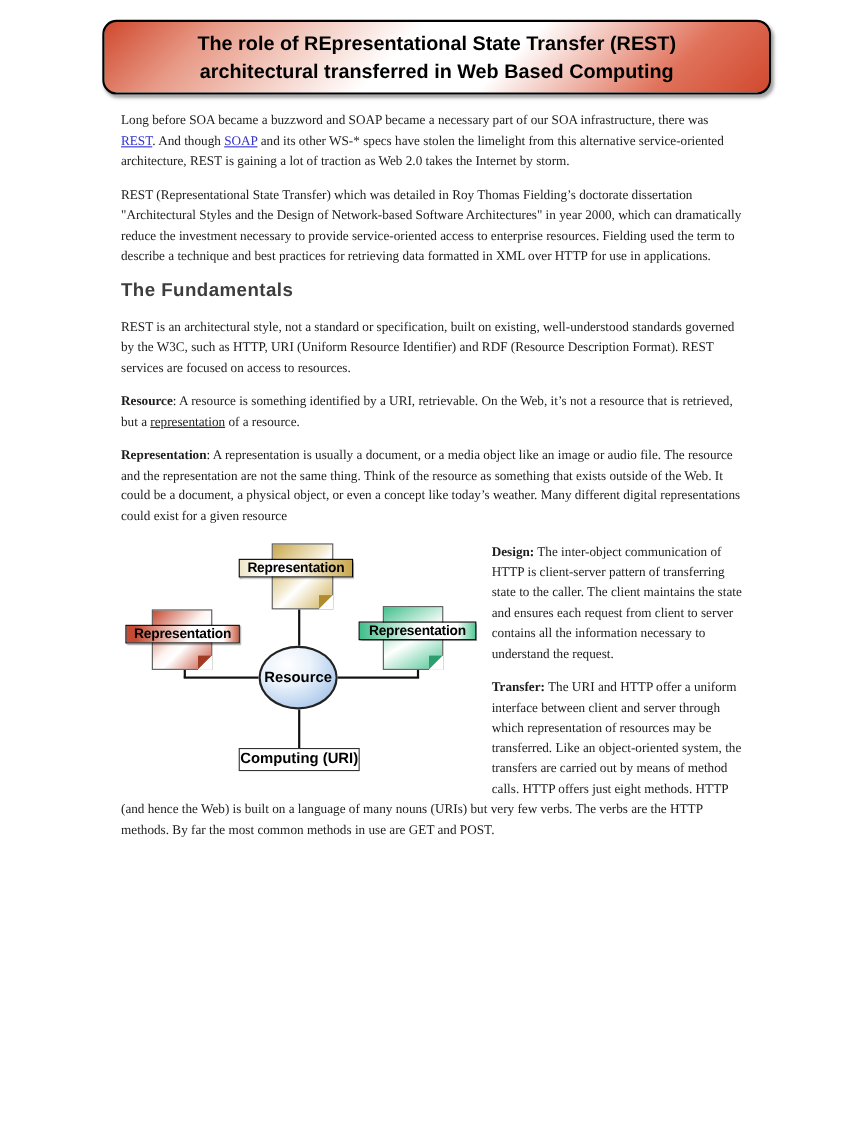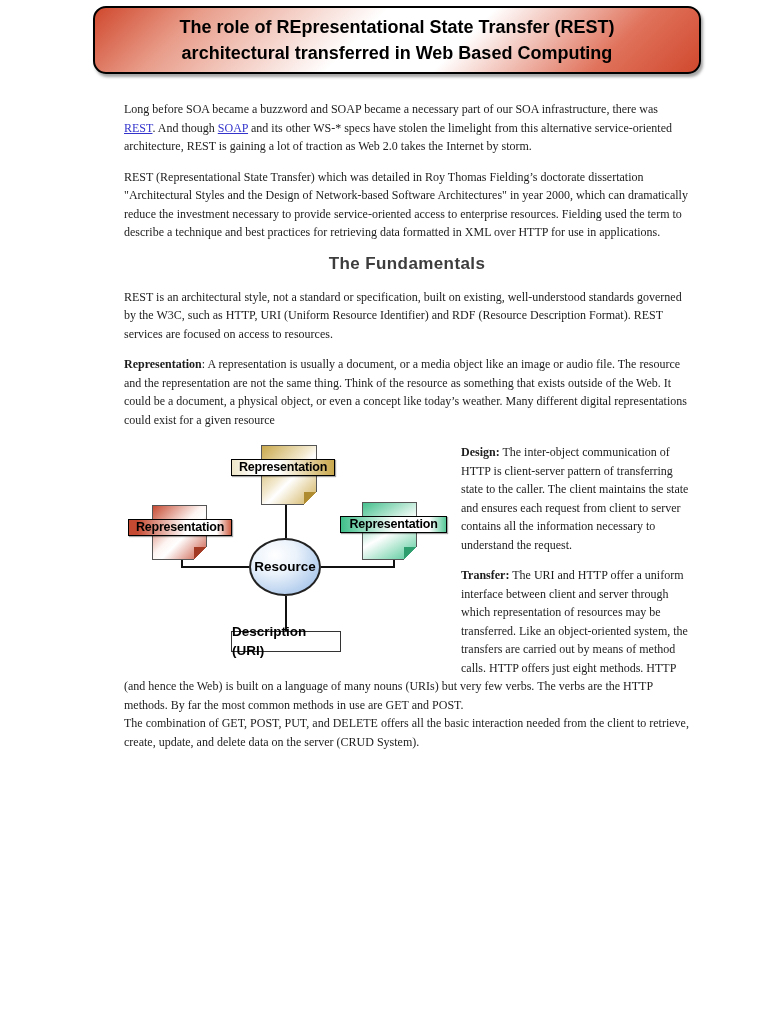--- a/index.html
+++ b/index.html
@@ -2,33 +2,33 @@
 <html style="--gold: #c9a84c; --red: #c64a32; --green: #45c08d; --blue: #8fb4e0; --banner_red: #d0492e; --link: #3333cc;"><head>
 <meta charset="utf-8">
 <style>
   html,body{margin:0;padding:0;background:#ffffff;}
   .page{
     position:relative;width:768px;height:1024px;background:#ffffff;overflow:hidden;
     font-family:"Liberation Serif", serif;color:#1c1c1c;
   }
   
   .banner{
-    position:absolute;left:93px;top:6px;width:608px;height:68px;box-sizing:border-box;
+    position:absolute;left:93px;top:18px;width:608px;height:68px;box-sizing:border-box;
     border:2px solid #000;border-radius:13px;
     background:linear-gradient(135deg,var(--banner_red) 0%,#e89b88 16%,#ffffff 44%,#ffffff 60%,#e0725b 84%,var(--banner_red) 100%);
     box-shadow:2px 3px 3px rgba(90,90,90,.55);
     display:flex;flex-direction:column;justify-content:center;text-align:center;
     font-family:"Liberation Sans", sans-serif;font-weight:bold;font-size:18px;line-height:26px;color:#000;
   }
   
-  .content{position:absolute;left:124px;top:100px;width:566px;font-size:12px;line-height:18.5px;}
+  .content{position:absolute;left:110px;top:100px;width:566px;font-size:12px;line-height:18.5px;}
   .content p{margin:0 0 12px 0;}
   h2{
     font-family:"Liberation Sans", sans-serif;font-weight:bold;color:#3d3d3d;
-    font-size:17px;line-height:20px;letter-spacing:.4px;margin:4px 0 14px 0;text-align:center;
+    font-size:17px;line-height:20px;letter-spacing:.4px;margin:4px 0 14px 0;
   }
   .link{color:var(--link);text-decoration:underline;cursor:pointer;}
   .u{text-decoration:underline;}
   b{font-weight:bold;}
   .para-state{margin-top:14px !important;}
   .para-transfer{margin-bottom:0 !important;}
   .para-crud{margin-top:0 !important;}
   
   .diagram{float:left;position:relative;width:334px;height:218px;margin:2px 8px 4px -5px;}
   .dline{position:absolute;background:#111;}
@@ -77,20 +77,21 @@
 
     <p><span>Long before SOA became a buzzword and SOAP became a necessary part of our SOA infrastructure, there was </span><span class="link">REST</span><span>. And though </span><span class="link">SOAP</span><span> and its other WS-* specs have stolen the limelight from this alternative service-oriented architecture, REST is gaining a lot of traction as Web 2.0 takes the Internet by storm.</span></p>
 
     <p>REST (Representational State Transfer) which was detailed in Roy Thomas Fielding’s doctorate dissertation "Architectural Styles and the Design of Network-based Software Architectures" in year 2000, which can dramatically reduce the investment necessary to provide service-oriented access to enterprise resources. Fielding used the term to describe a technique and best practices for retrieving data formatted in XML over HTTP for use in applications.</p>
 
     <h2>The Fundamentals</h2>
 
     <p>REST is an architectural style, not a standard or specification, built on existing, well-understood standards governed by the W3C, such as HTTP, URI (Uniform Resource Identifier) and RDF (Resource Description Format). REST services are focused on access to resources.</p>
 
 
+    <p><b>Resource</b><span>: A resource is something identified by a URI, retrievable. On the Web, it’s not a resource that is retrieved, but a </span><span class="u">representation</span><span> of a resource.</span></p>
 
     <p><b>Representation</b><span>: A representation is usually a document, or a media object like an image or audio file. The resource and the representation are not the same thing. Think of the resource as something that exists outside of the Web. It could be a document, a physical object, or even a concept like today’s weather. Many different digital representations could exist for a given resource</span></p>
 
     <div class="diagram">
 
       <div class="dline" style="left:166px;top:62px;width:2px;height:33px;"></div>
       <div class="dline" style="left:166px;top:153px;width:2px;height:35px;"></div>
       <div class="dline" style="left:62px;top:123px;width:68px;height:2px;"></div>
       <div class="dline" style="left:62px;top:117px;width:2px;height:7px;"></div>
       <div class="dline" style="left:202px;top:123px;width:74px;height:2px;"></div>
@@ -104,23 +105,22 @@
       </div>
       <div class="dpage green" style="left:243px;top:59px;width:55px;height:58px;">
         <div class="dogear green"></div>
       </div>
 
       <div class="dbar gold" style="left:112px;top:16px;width:104px;">Representation</div>
       <div class="dbar red" style="left:9px;top:76px;width:104px;">Representation</div>
       <div class="dbar green" style="left:221px;top:73px;width:107px;">Representation</div>
 
       <div class="dellipse">Resource</div>
-      <div class="didbox">Description (URI)</div>
+      <div class="didbox">Computing (URI)</div>
     </div>
 
     <p class="para-state"><b>Design:</b><span> The inter-object communication of HTTP is client-server pattern of transferring state to the caller. The client maintains the state and ensures each request from client to server contains all the information necessary to understand the request.</span></p>
 
     <p class="para-transfer"><b>Transfer:</b><span> The URI and HTTP offer a uniform interface between client and server through which representation of resources may be transferred. Like an object-oriented system, the transfers are carried out by means of method calls. HTTP offers just eight methods. HTTP (and hence the Web) is built on a language of many nouns (URIs) but very few verbs. The verbs are the HTTP methods. By far the most common methods in use are GET and POST.</span></p>
 
-    <p class="para-crud">The combination of GET, POST, PUT, and DELETE offers all the basic interaction needed from the client to retrieve, create, update, and delete data on the server (CRUD System).</p>
 
   </div>
 </div>
 
 </body></html>

